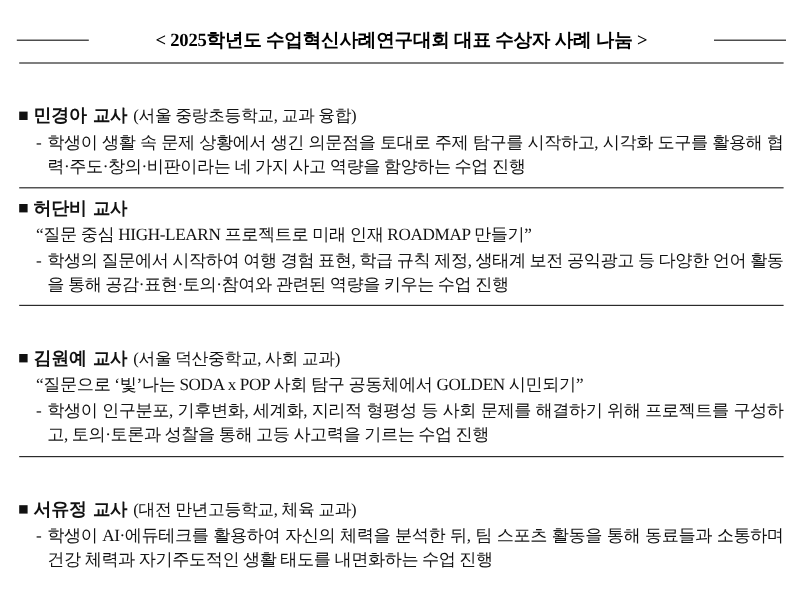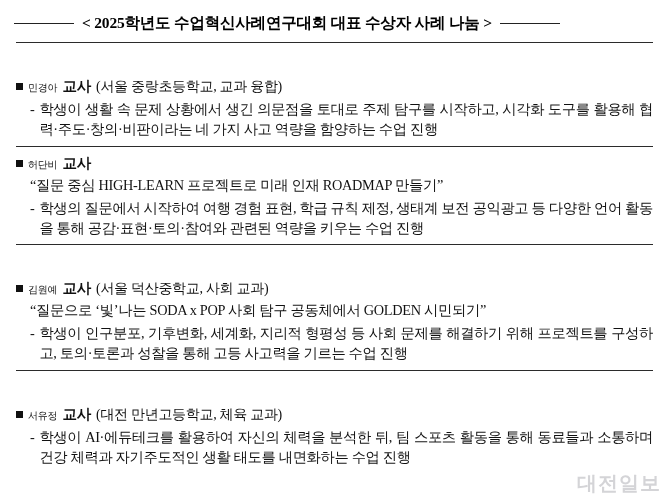--- a/index.html
+++ b/index.html
@@ -18,23 +18,23 @@
   .page {
     box-sizing: border-box;
     width: 669px;
     height: 501px;
     padding: 10px 14px 6px 14px;
     position: relative;
   }
   .title-row {
     display: flex;
     align-items: center;
-    justify-content: flex-start;
-    gap: 8px;
-    margin-top: 3px;
+    justify-content: space-between;
+    gap: 18px;
+    margin-top: 13px;
     margin-bottom: 8px;
   }
   .title-rule {
     height: 1px;
     background: #222;
     flex: 0 0 auto;
   }
   .title-rule.left { width: 60px; }
   .title-rule.right { width: 60px; }
   .doc-title {
@@ -63,22 +63,22 @@
   .bullet-square {
     display: inline-block;
     width: 7px;
     height: 7px;
     background: #111;
     position: relative;
     top: -1px;
     flex: 0 0 auto;
   }
   .teacher-name {
-    font-weight: normal;
-    font-size: 10px;
+    font-weight: bold;
+    font-size: 15px;
     letter-spacing: -0.2px;
   }
   .teacher-role {
     font-weight: bold;
     font-size: 14.5px;
     letter-spacing: -0.2px;
   }
   .teacher-affil {
     font-size: 14px;
     letter-spacing: -0.3px;
@@ -181,14 +181,13 @@
       <span class="teacher-name">서유정</span>
       <span class="teacher-role">교사</span>
       <span class="teacher-affil">(대전 만년고등학교, 체육 교과)</span>
     </div>
     <div class="entry-desc">
       <span class="dash">-</span>
       <span class="desc-text">학생이 AI·에듀테크를 활용하여 자신의 체력을 분석한 뒤, 팀 스포츠 활동을 통해 동료들과 소통하며 건강 체력과 자기주도적인 생활 태도를 내면화하는 수업 진행</span>
     </div>
   </div>
 
-  <div class="watermark">대전일보</div>
 </div>
 
 </body></html>

